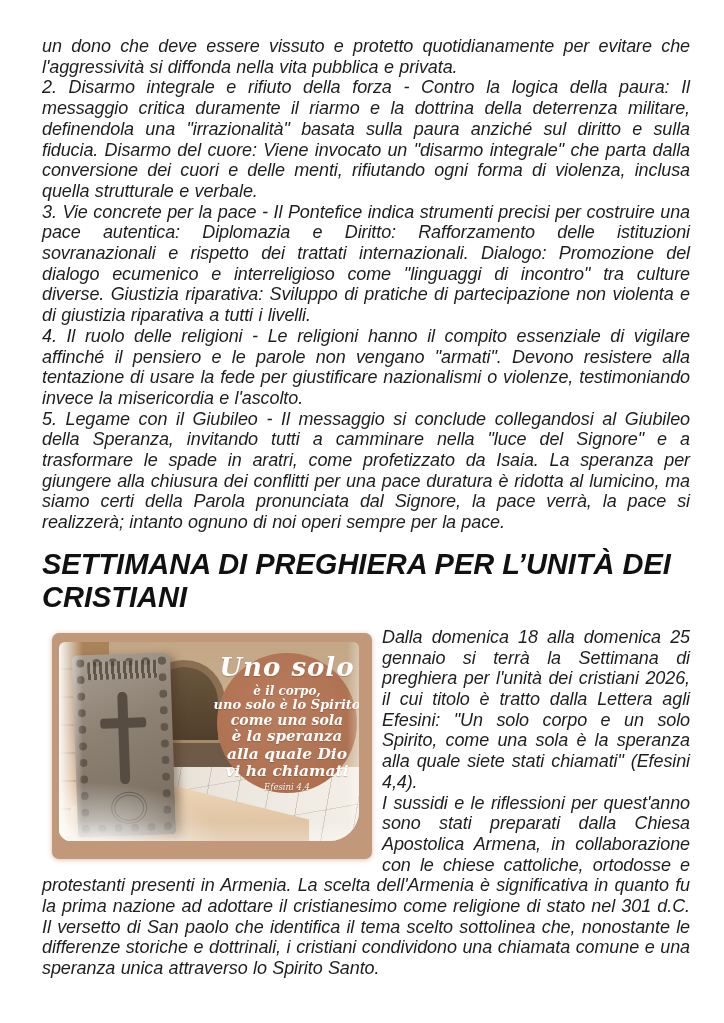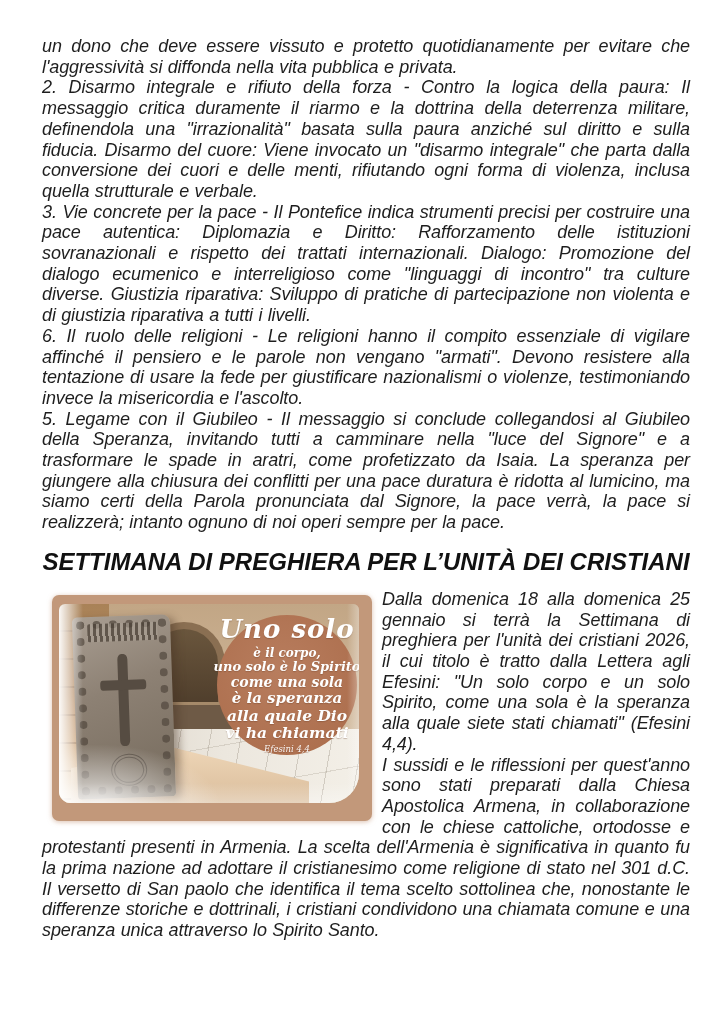--- a/index.html
+++ b/index.html
@@ -12,23 +12,23 @@
   p{
     margin:0;
     font-size:18px;
     line-height:20.7px;
     text-align:justify;
     letter-spacing:-0.1px;
     word-spacing:0.5px;
     hyphens:auto;
   }
   h1{
-    font-size:24px;
+    font-size:29px;
     font-weight:bold;
-    text-align:center;
+    text-align:left;
     margin:15px 0 13px 0;
     letter-spacing:0;
     color:#111;
   }
   
   .photo-frame{
     float:left;
     width:320px;height:226px;
     margin:6px 10px 2px 10px;
     background:#c2987a;
@@ -99,21 +99,21 @@
 </style>
 </head>
 <body>
 
 <main>
 
   <section>
     <p>un dono che deve essere vissuto e protetto quotidianamente per evitare che l'aggressività si diffonda nella vita pubblica e privata.</p>
     <p>2. Disarmo integrale e rifiuto della forza - Contro la logica della paura: Il messaggio critica duramente il riarmo e la dottrina della deterrenza militare, definendola una "irrazionalità" basata sulla paura anziché sul diritto e sulla fiducia. Disarmo del cuore: Viene invocato un "disarmo integrale" che parta dalla conversione dei cuori e delle menti, rifiutando ogni forma di violenza, inclusa quella strutturale e verbale.</p>
     <p>3. Vie concrete per la pace - Il Pontefice indica strumenti precisi per costruire una pace autentica: Diplomazia e Diritto: Rafforzamento delle istituzioni sovranazionali e rispetto dei trattati internazionali. Dialogo: Promozione del dialogo ecumenico e interreligioso come "linguaggi di incontro" tra culture diverse. Giustizia riparativa: Sviluppo di pratiche di partecipazione non violenta e di giustizia riparativa a tutti i livelli.</p>
-    <p>6. Il ruolo delle religioni - Le religioni hanno il compito essenziale di vigilare affinché il pensiero e le parole non vengano "armati". Devono resistere alla tentazione di usare la fede per giustificare nazionalismi o violenze, testimoniando invece la misericordia e l'ascolto.</p>
+    <p>4. Il ruolo delle religioni - Le religioni hanno il compito essenziale di vigilare affinché il pensiero e le parole non vengano "armati". Devono resistere alla tentazione di usare la fede per giustificare nazionalismi o violenze, testimoniando invece la misericordia e l'ascolto.</p>
     <p>5. Legame con il Giubileo - Il messaggio si conclude collegandosi al Giubileo della Speranza, invitando tutti a camminare nella "luce del Signore" e a trasformare le spade in aratri, come profetizzato da Isaia. La speranza per giungere alla chiusura dei conflitti per una pace duratura è ridotta al lumicino, ma siamo certi della Parola pronunciata dal Signore, la pace verrà, la pace si realizzerà; intanto ognuno di noi operi sempre per la pace.</p>
   </section>
 
   <h1>SETTIMANA DI PREGHIERA PER L’UNITÀ DEI CRISTIANI</h1>
 
   <section>
 
     <figure class="photo-frame" style="margin:6px 10px 2px 10px;">
       <div class="photo">
         <div class="ph-arcade"></div>

